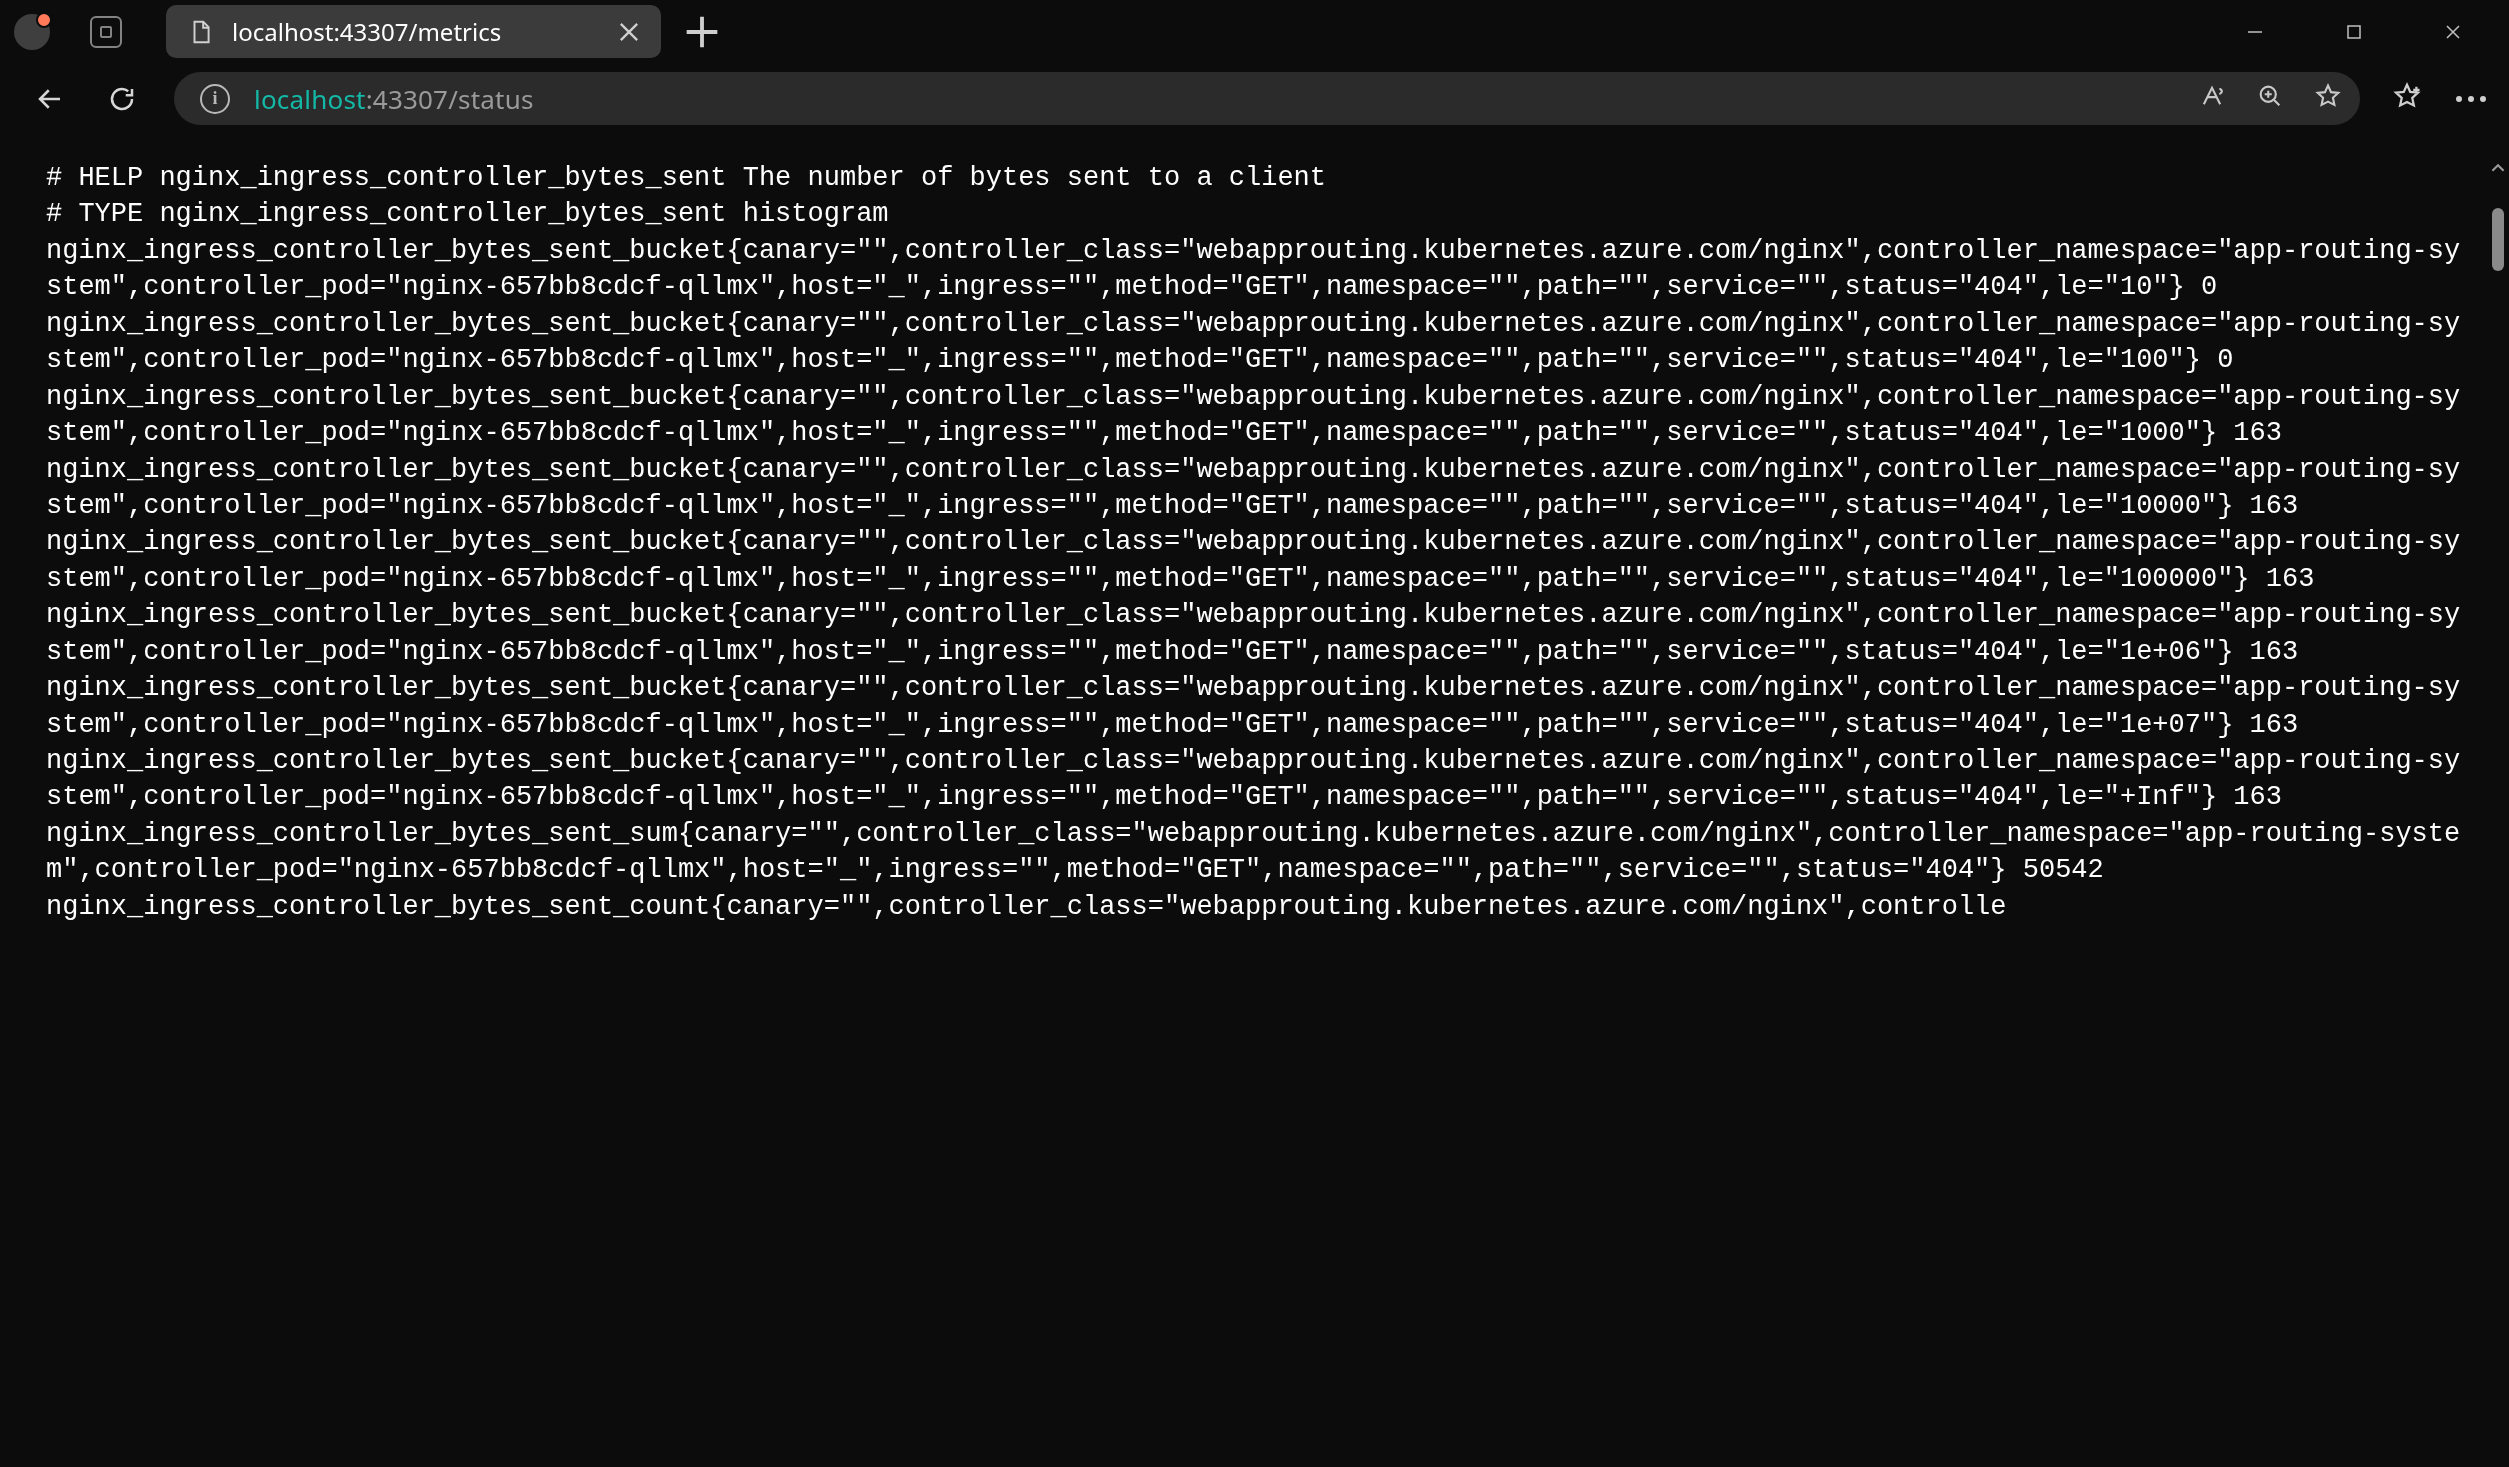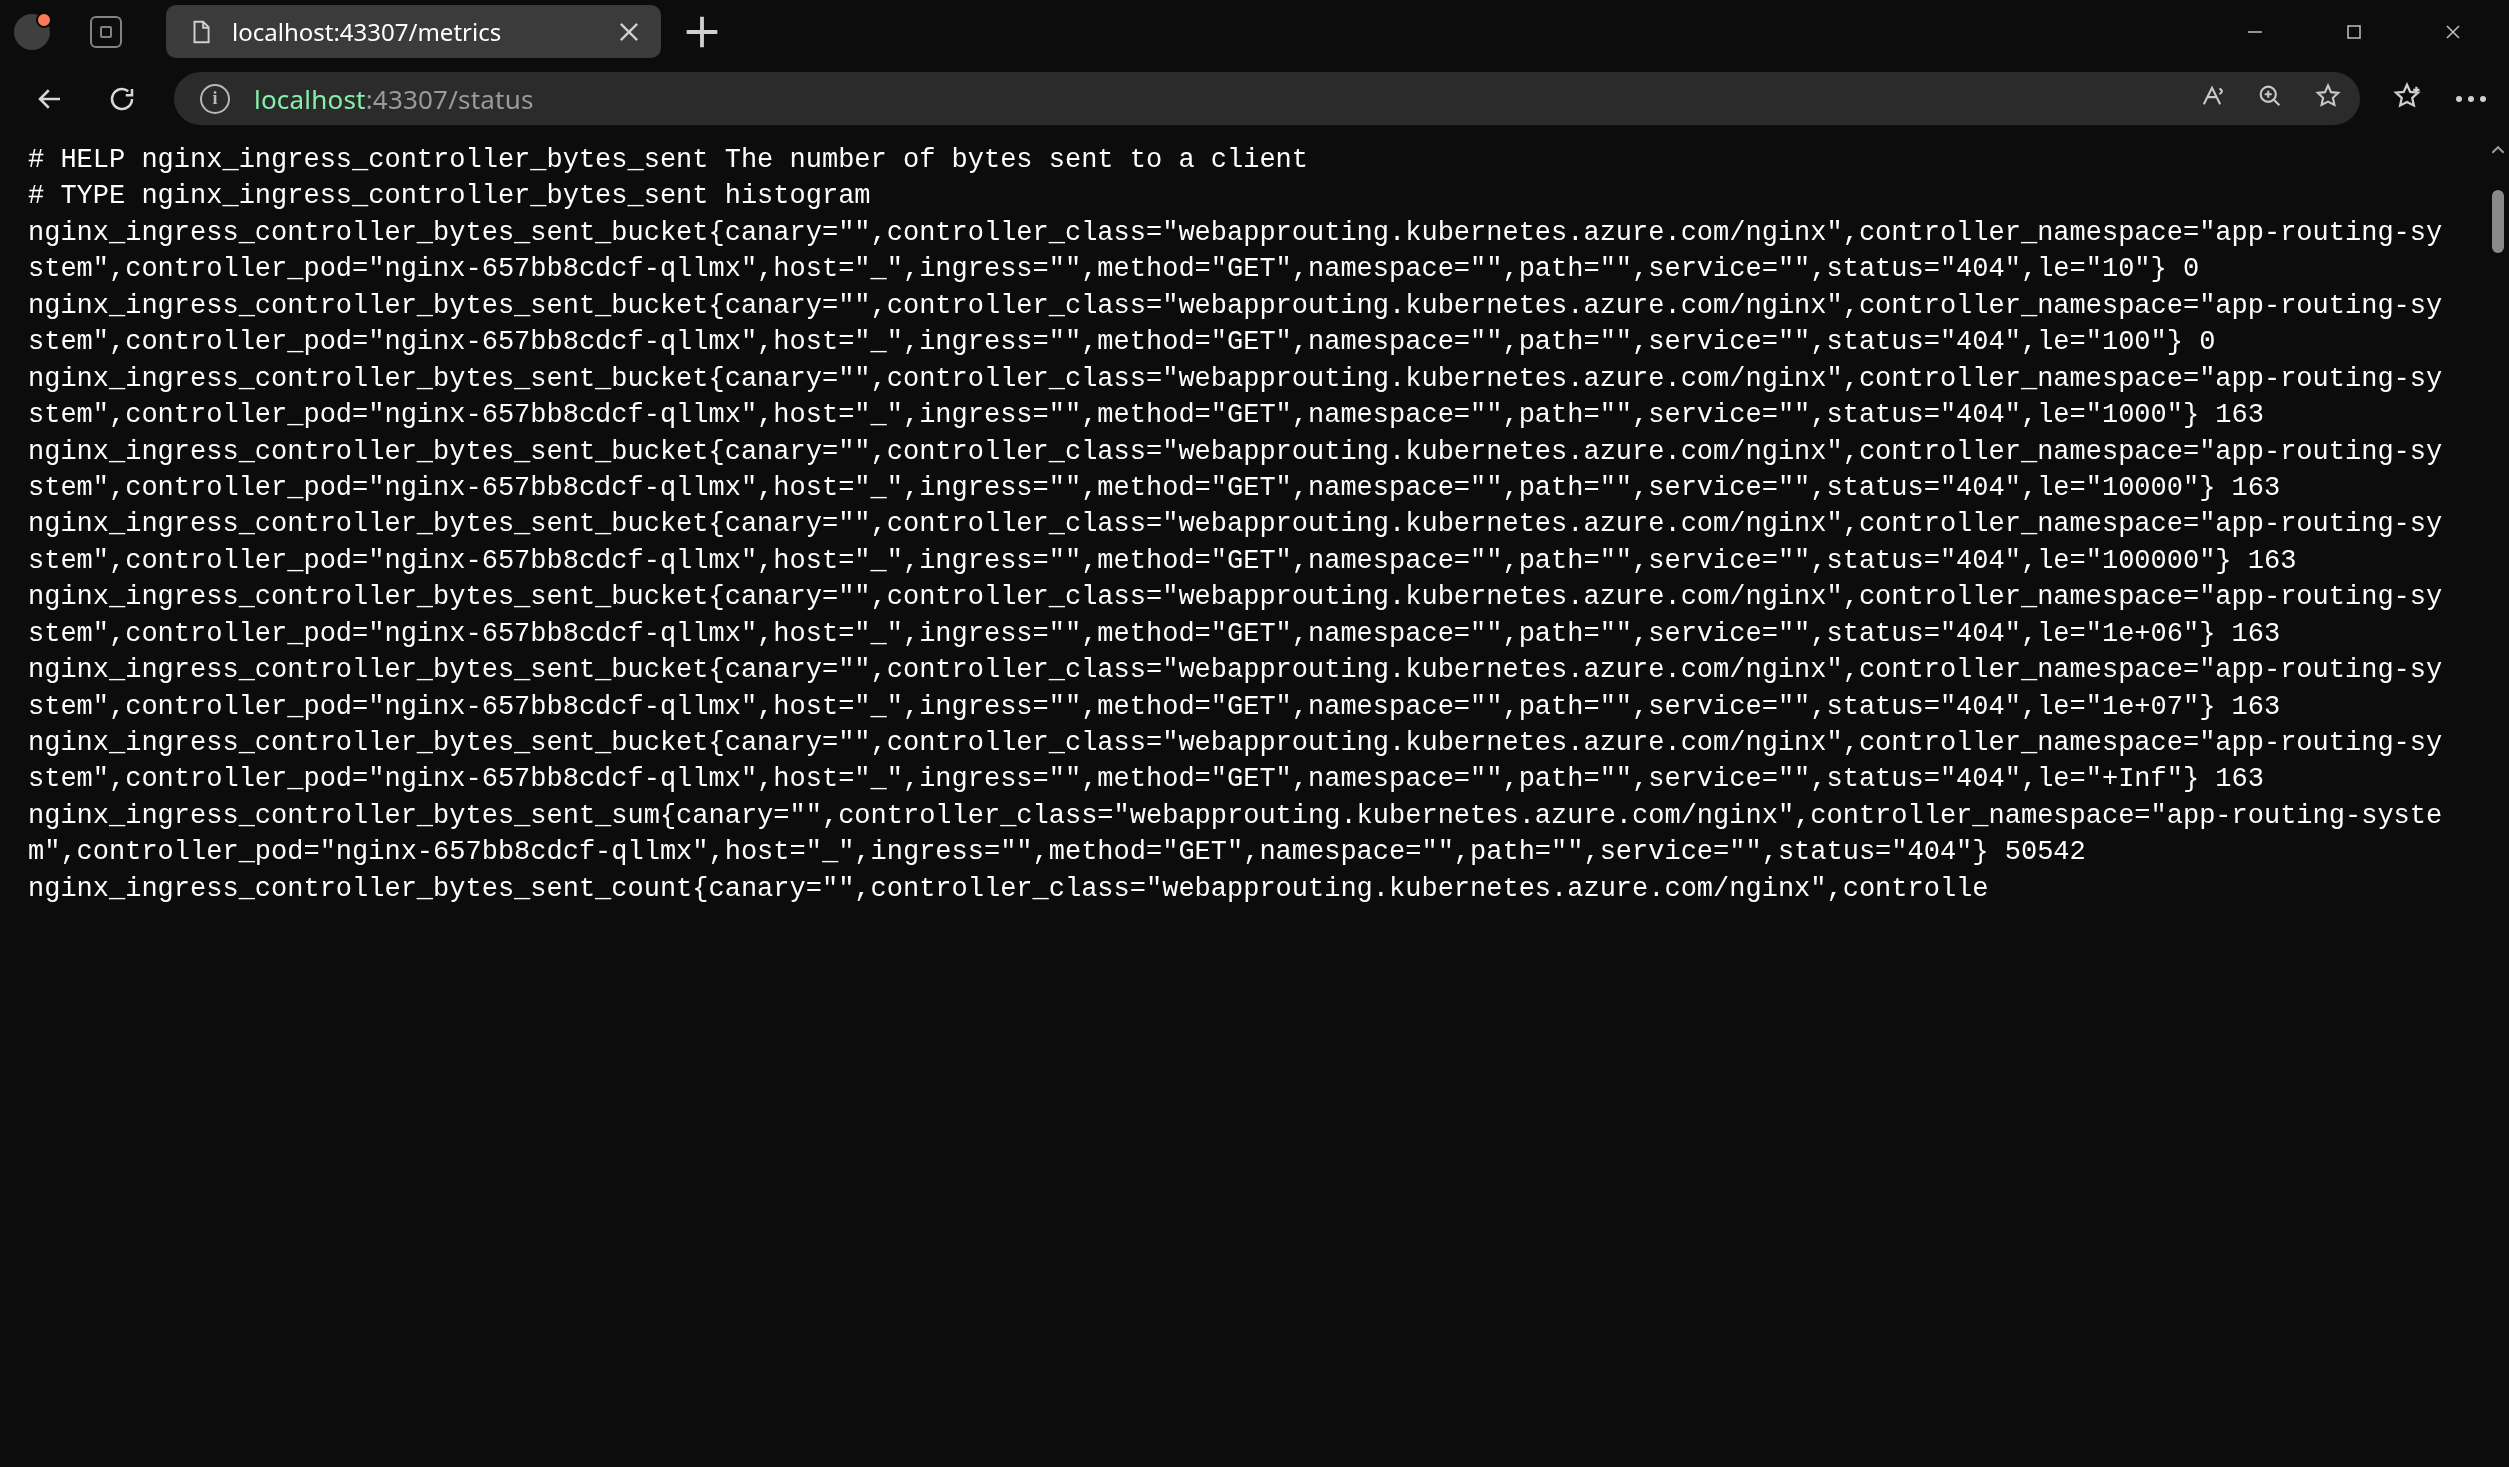--- a/index.html
+++ b/index.html
@@ -119,21 +119,21 @@
     width:30px; height:30px; border-radius:50%;
     border:2px solid #b8b8b8;
     display:flex; align-items:center; justify-content:center;
     color:#b8b8b8; font-size:18px; font-weight:600; font-family:Georgia,serif;
   }
   .url-text {
     font-size:26px;
     color:#9a9a9a;
     letter-spacing:0.2px;
   }
-  .url-text .host { color:#86efac; }
+  .url-text .host { color:#14b8a6; }
   .addr-right {
     margin-left:auto;
     display:flex; align-items:center; gap:30px;
     color:#c9c9c9;
   }
   .addr-right svg { width:28px; height:28px; }
 
   .toolbar-right {
     display:flex; align-items:center; gap:34px;
     color:#cfcfcf;
@@ -141,21 +141,21 @@
   .toolbar-right svg { width:30px; height:30px; }
   .dots { display:flex; gap:6px; }
   .dots span { width:6px; height:6px; border-radius:50%; background:#cfcfcf; }
 
   
   .viewport {
     height:calc(1467px - 63px - 71px);
     position:relative;
   }
   pre.page {
-    margin:0;
+    margin:18px;
     padding:8px 28px 8px 28px;
     color:var(--fg);
     font-family:Consolas,"Courier New",monospace;
     font-size:27px;
     line-height:1.35;
     white-space:pre-wrap;
     word-break:break-all;
     width:calc(100% - 24px);
   }
   .scrollbar-track {

